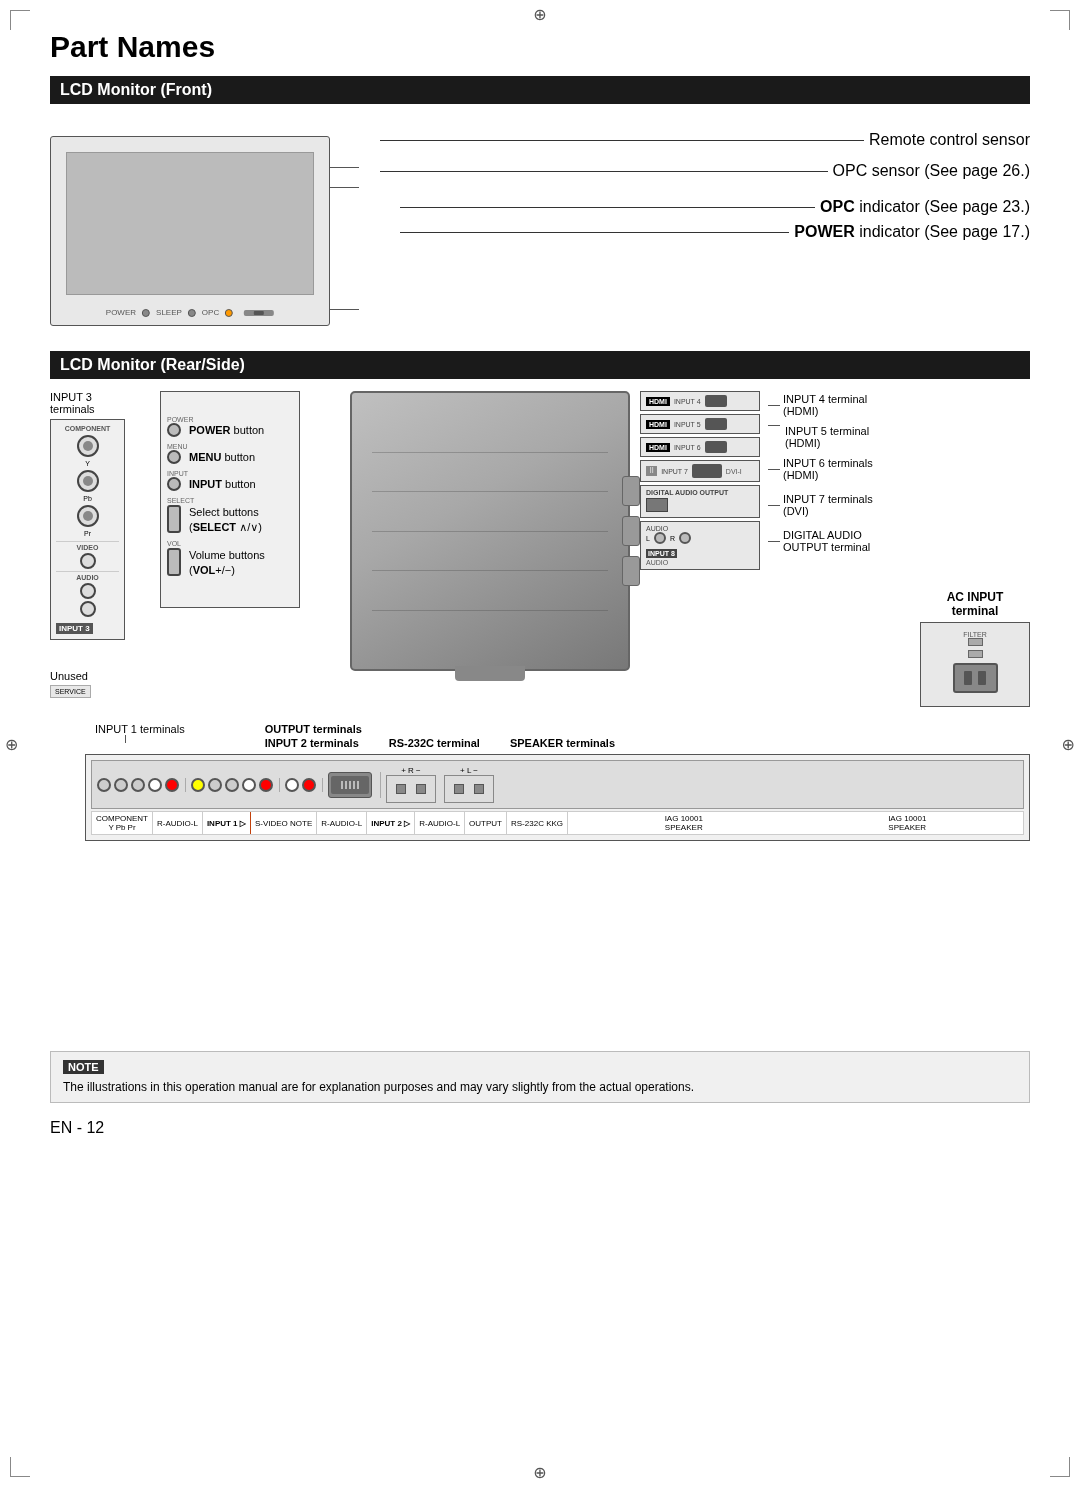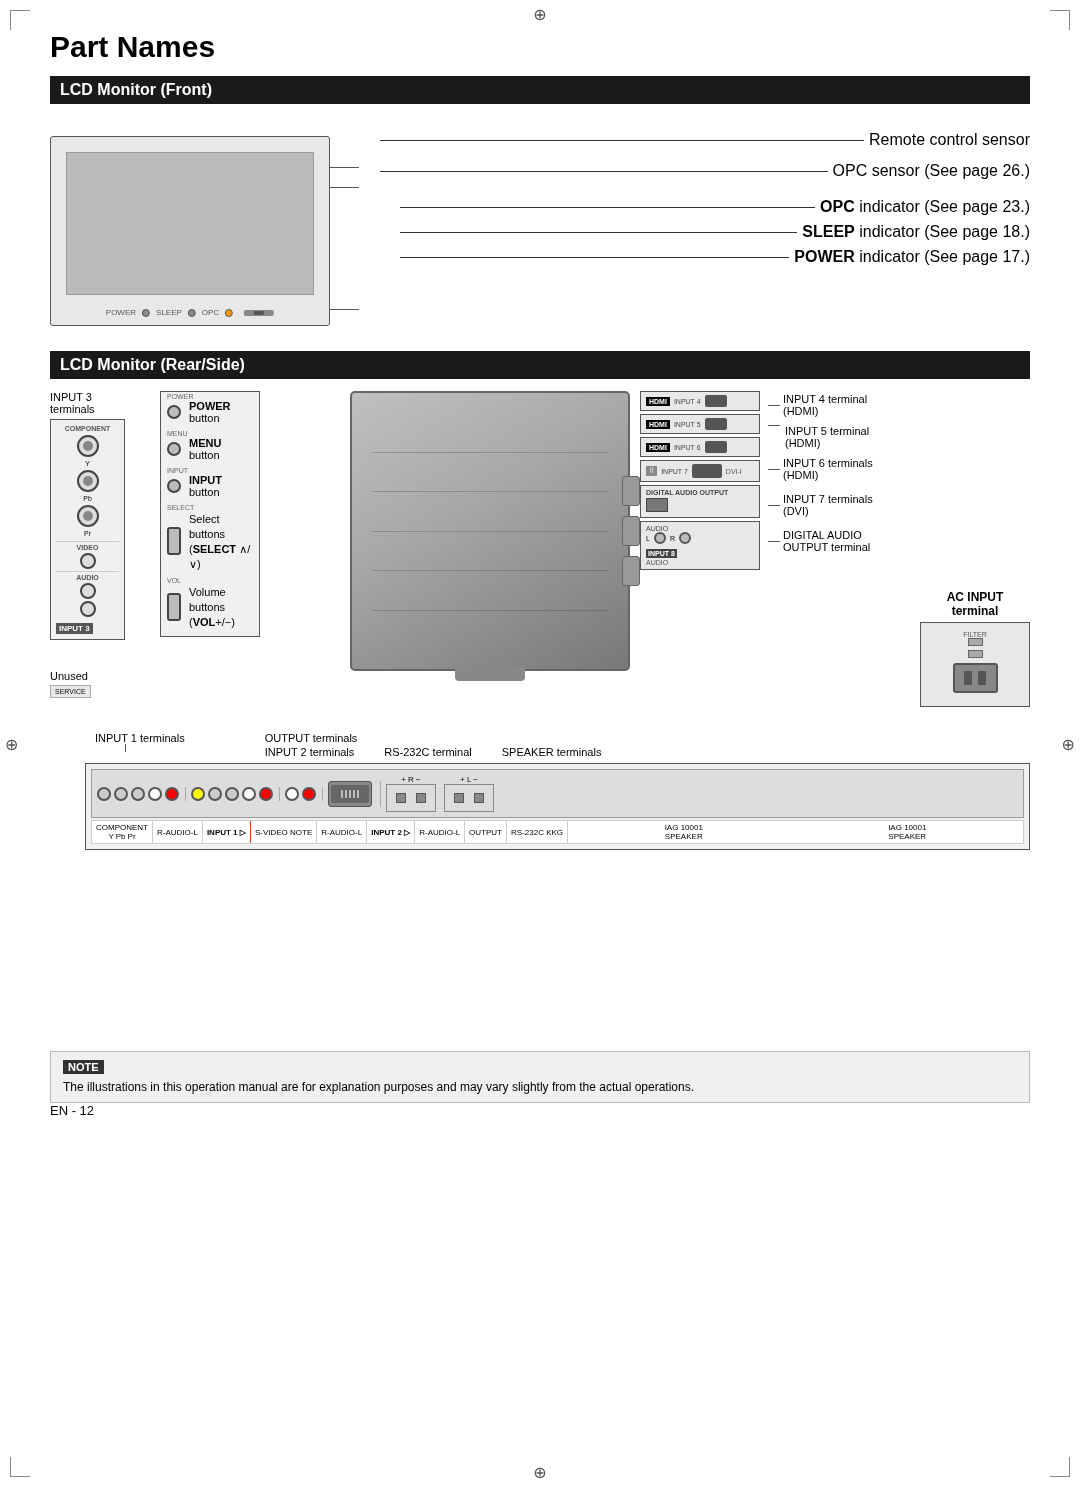--- a/index.html
+++ b/index.html
@@ -119,23 +119,23 @@
       margin-top: 4px;
     }
 
     
     .center-panel {
       width: 180px;
       position: relative;
     }
     .control-box {
       border: 1.5px solid #555;
-      padding: 1px 6px;
+      padding: 24px 6px;
       background: #f0f0f0;
-      width: 100px;
+      width: 140px;
     }
     .ctrl-row {
       display: flex;
       align-items: center;
       margin-bottom: 6px;
     }
     .ctrl-btn-circle {
       width: 14px; height: 14px;
       border-radius: 50%;
       border: 2px solid #444;
@@ -172,22 +172,22 @@
     .note-header {
       font-weight: bold;
       font-size: 11px;
       background: #333;
       color: #fff;
       padding: 1px 5px;
       display: inline-block;
       margin-bottom: 6px;
     }
     .page-num {
-      margin-top: 0;
-      font-size: 13px;
+      margin-top: 16px;
+      font-size: 16px;
     }
     
     .reg-mark {
       position: absolute;
       left: 50%;
       transform: translateX(-50%);
       font-size: 16px;
       color: #555;
     }
     .reg-top { top: 5px; }
@@ -274,24 +274,20 @@
         <span class="callout-text">Remote control sensor</span>
       </div>
       <div class="callout-line">
         <div class="cline" style="min-width:80px;"></div>
         <span class="callout-text">OPC sensor (See page 26.)</span>
       </div>
       <div style="margin-left:20px;display:flex;flex-direction:column;gap:0;margin-top:5px;">
         <div class="callout-line">
           <div class="cline" style="min-width:60px;"></div>
           <span class="callout-text"><strong>OPC</strong> indicator (See page 23.)</span>
-        </div>
-        <div class="callout-line">
-          <div class="cline" style="min-width:60px;"></div>
-          <span class="callout-text"><strong>SLEEP</strong> indicator (See page 18.)</span>
         </div>
         <div class="callout-line">
           <div class="cline" style="min-width:60px;"></div>
           <span class="callout-text"><strong>POWER</strong> indicator (See page 17.)</span>
         </div>
       </div>
     </div>
   </div>
 </div>
 
@@ -473,28 +469,28 @@
             <div style="width:45px;height:30px;background:#888;border:2px solid #555;border-radius:3px;margin:5px auto;display:flex;align-items:center;justify-content:center;">
               <div style="width:8px;height:14px;background:#555;border-radius:1px;margin:0 3px;display:inline-block;"></div>
               <div style="width:8px;height:14px;background:#555;border-radius:1px;margin:0 3px;display:inline-block;"></div>
             </div>
           </div>
         </div>
       </div>
     </div>
   </div>
 
-  <div style="margin-top:25px;padding-left:35px;">
+  <div style="margin-top:16px;padding-left:35px;">
 
     <div style="display:flex;margin-bottom:5px;font-size:11px;padding-left:10px;">
       <div style="display:flex;flex-direction:column;align-items:flex-start;margin-right:0;">
         <span>INPUT 1 terminals</span>
         <div style="width:1px;height:8px;background:#555;margin-left:30px;"></div>
       </div>
-      <div style="margin-left:80px;display:flex;flex-direction:column;">
+      <div style="margin-left:80px;display:flex;flex-direction:column;font-weight:bold;">
         <div style="display:flex;gap:60px;">
           <span>OUTPUT terminals</span>
         </div>
         <div style="display:flex;gap:10px;margin-top:2px;align-items:center;">
           <span>INPUT 2 terminals</span>
           <span style="margin-left:20px;">RS-232C terminal</span>
           <span style="margin-left:20px;">SPEAKER terminals</span>
         </div>
       </div>
     </div>

